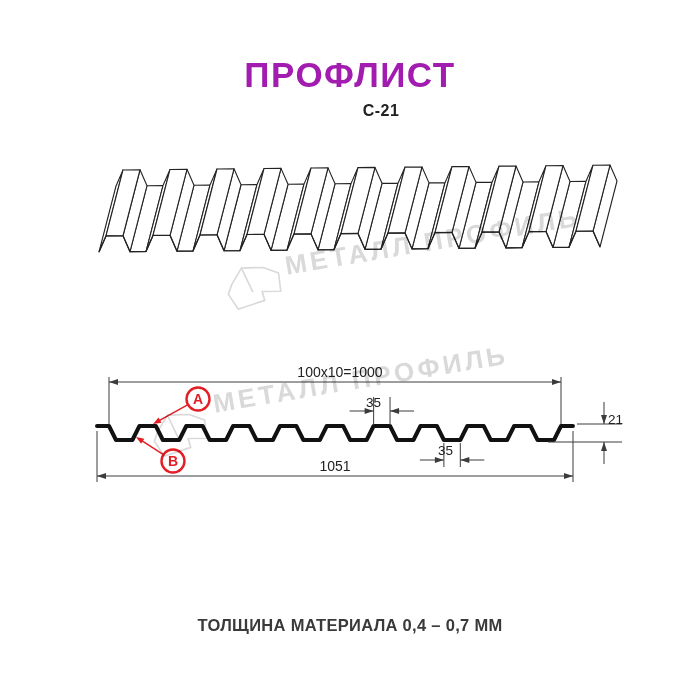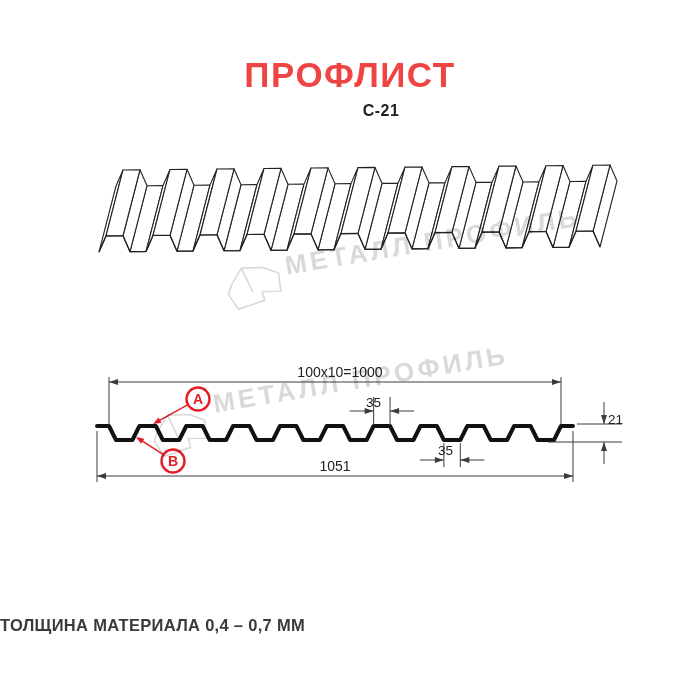--- a/index.html
+++ b/index.html
@@ -1,22 +1,22 @@
 <!DOCTYPE html>
 <html><head>
 <meta charset="utf-8">
 <style>
   html,body{margin:0;padding:0;background:#fff;}
   .page{position:relative;width:700px;height:700px;background:#ffffff;overflow:hidden;
         font-family:"Liberation Sans",sans-serif;}
   .title{position:absolute;top:57px;left:0;width:700px;text-align:center;
-         font-size:35px;font-weight:bold;letter-spacing:1.5px;color:#ef4444;line-height:1;}
+         font-size:35px;font-weight:bold;letter-spacing:1.5px;color:#a21caf;line-height:1;}
   .subtitle{position:absolute;top:103px;left:0;width:700px;text-align:center;
          font-size:16px;font-weight:bold;letter-spacing:.5px;color:#222;line-height:1;padding-left:31px;}
-  .footer{position:absolute;top:616px;left:0;width:700px;
+  .footer{position:absolute;top:616px;left:0;width:700px;text-align:center;
          font-size:16.5px;font-weight:bold;letter-spacing:.3px;color:#3a3a3a;line-height:1.2;}
   svg#art{position:absolute;left:0;top:0;}
   .sheetface{fill:#ffffff;stroke:#232323;stroke-width:1.1;stroke-linejoin:round;}
   .sheetline{fill:none;stroke:#232323;stroke-width:1.2;stroke-linejoin:round;}
   .profile{fill:none;stroke:#111111;stroke-width:4;stroke-linejoin:round;stroke-linecap:round;}
   .dimline{stroke:#3c3c3c;stroke-width:1;fill:none;}
   .dimarrow{fill:#3c3c3c;stroke:none;}
   .dim{font-size:14px;fill:#222;}
   .dim13{font-size:13.5px;fill:#222;}
   .redcirc{fill:none;stroke:#e31e24;stroke-width:2.4;}

